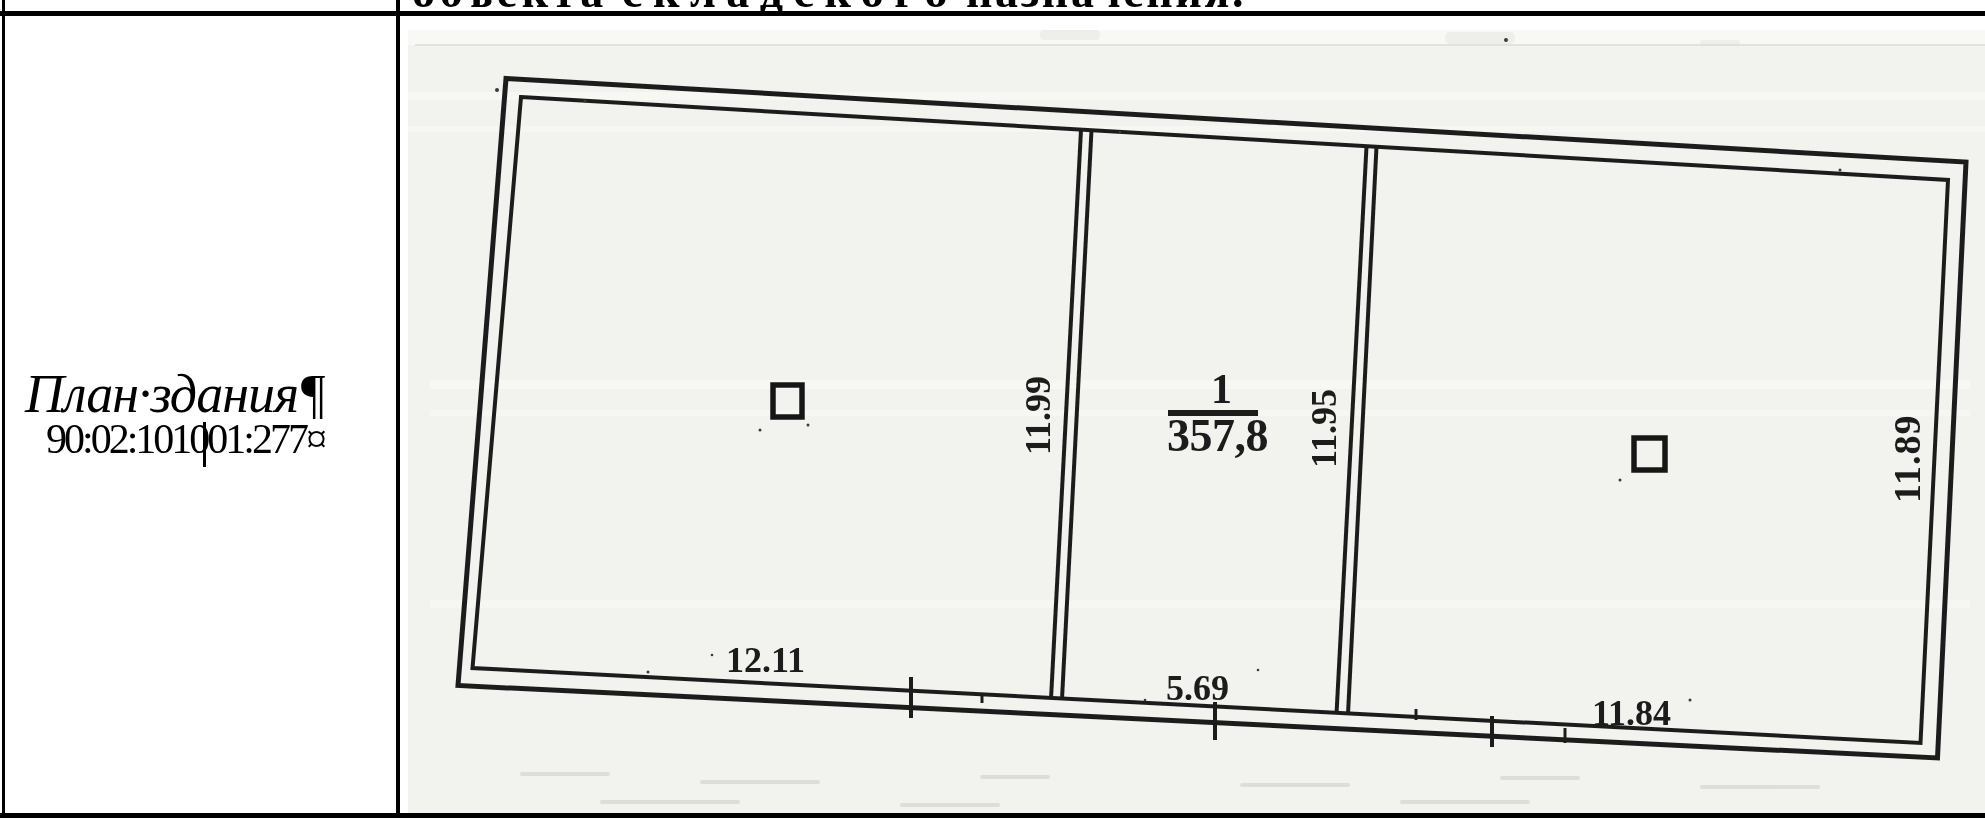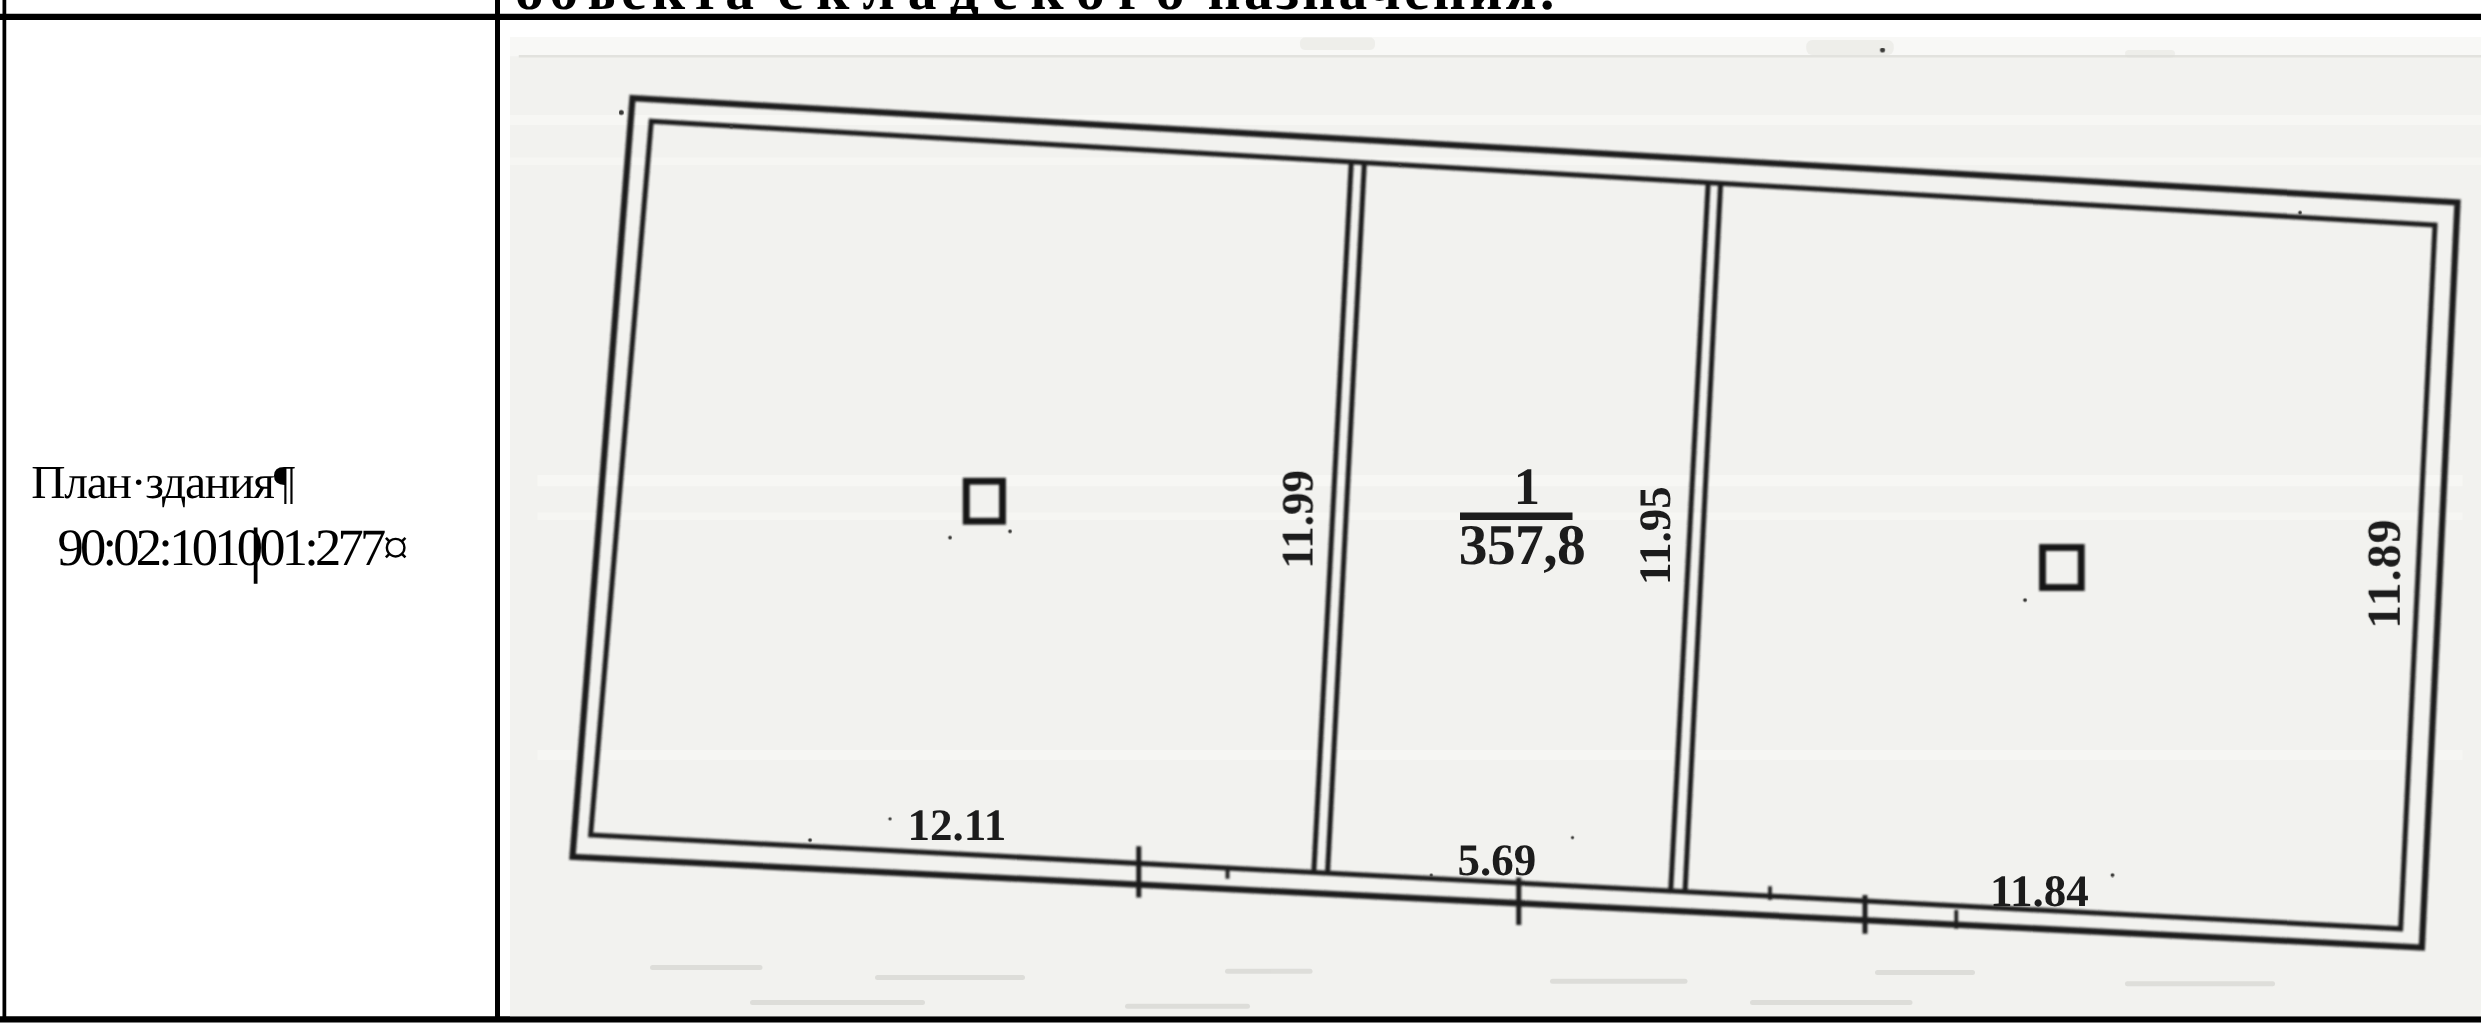--- a/index.html
+++ b/index.html
@@ -16,21 +16,21 @@
 <div class="abs" style="left:966px; top:-31px; font-size:46px; font-weight:bold; color:#000; white-space:nowrap; letter-spacing:2.6px; line-height:1;">назначения.</div>
 
 <div class="abs" style="left:0; top:11px; width:1985px; height:4.5px; background:#000;"></div>
 
 <div class="abs" style="left:2px; top:0; width:3px; height:817px; background:#000;"></div>
 
 <div class="abs" style="left:396px; top:0; width:3.5px; height:817px; background:#000;"></div>
 
 <div class="abs" style="left:0; top:813px; width:1985px; height:4.5px; background:#000;"></div>
 
-<div class="abs" style="left:25px; top:367px; font-size:38px; color:#000; white-space:nowrap; letter-spacing:-1px; line-height:1;">План·здания¶</div>
+<div class="abs" style="left:25px; top:367px; font-size:54px; color:#000; white-space:nowrap; letter-spacing:-1px; line-height:1;font-style:italic;">План·здания¶</div>
 
 <div class="abs" style="left:25px; top:418px; font-size:42px; color:#000000; white-space:nowrap; letter-spacing:-3px; line-height:1;margin-left:21px;">90:02:101001:277¤</div>
 
 <div class="abs" style="left:203px; top:422px; width:2.5px; height:45px; background:#000;"></div>
 
 <div class="abs" style="left:408px; top:30px; width:1577px; height:783px; background:#f2f2ef;"></div>
 
 <svg class="abs" style="left:0; top:0;" width="1985" height="820" viewBox="0 0 1985 820">
   <defs>
     <filter id="fz" x="-5%" y="-5%" width="110%" height="110%">

